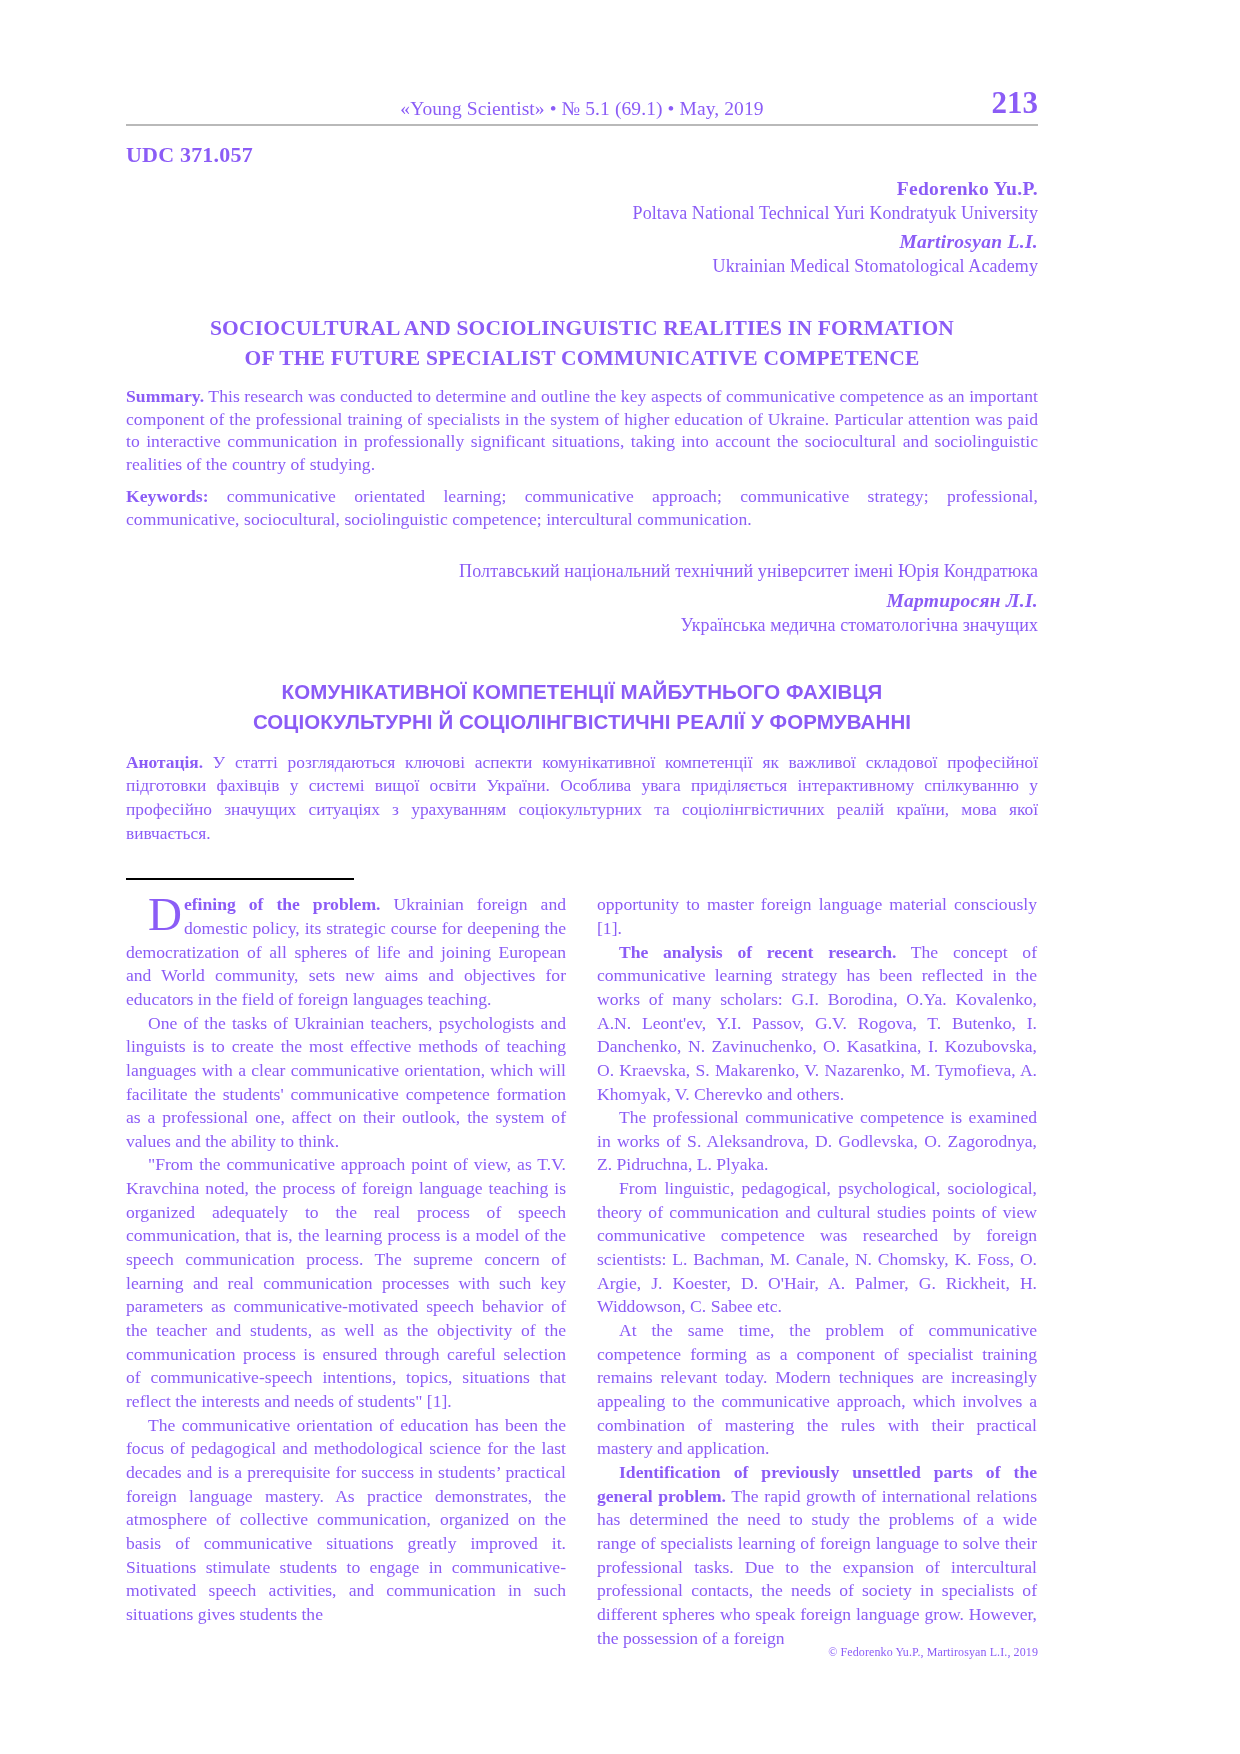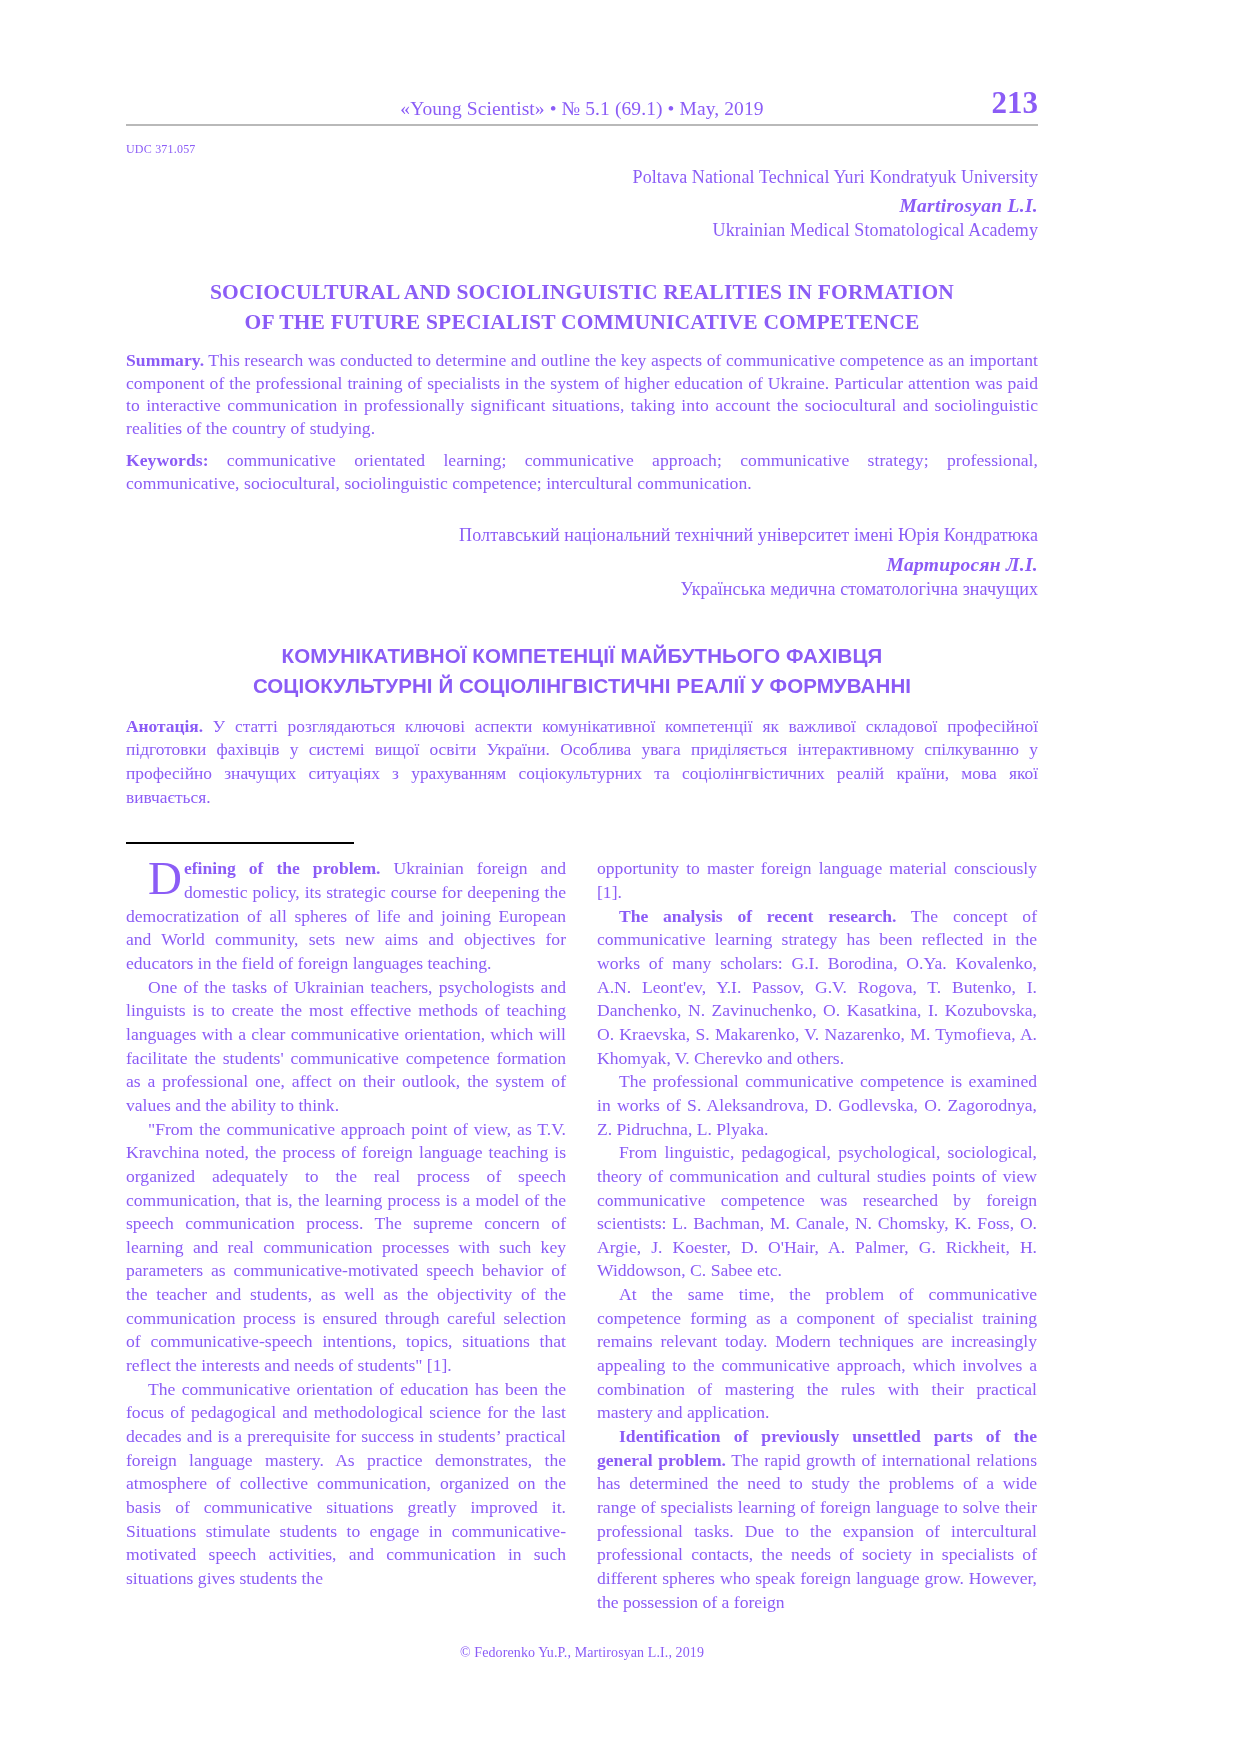--- a/index.html
+++ b/index.html
@@ -47,23 +47,24 @@
     width: 74px;
     text-align: right;
   }
   .rule-top {
     border-top: 2.2px solid #b9b9b9;
     margin-top: 6px;
   }
 
   
   .udc {
-    font-size: 12px;
+    font-size: 22px;
     margin-top: 16px;
     letter-spacing: 0.2px;
+    font-weight: bold;
   }
   .author-block {
     text-align: right;
     margin-top: 9px;
   }
   .author-name {
     font-size: 19.5px;
     font-weight: bold;
     letter-spacing: 0.3px;
     line-height: 1.28;
@@ -148,40 +149,41 @@
     padding: 3px 2px 0 0;
     margin-left: 22px;
   }
 
   
   .footer {
     position: absolute;
     left: 95px;
     top: 1645px;
     width: 912px;
-    text-align: center;
-    font-size: 14px;
+    text-align: right;
+    font-size: 12px;
     letter-spacing: 0.1px;
   }
 </style>
 </head>
 <body>
 
 <div class="page">
   <div class="content">
 
     <div class="runhead">
       <div class="runhead-title">«Young Scientist» • № 5.1 (69.1) • May, 2019</div>
       <div class="runhead-page">213</div>
     </div>
     <div class="rule-top"></div>
 
     <div class="udc">UDC 371.057</div>
 
     <div class="author-block">
+      <div class="author-name">Fedorenko Yu.P.</div>
       <div class="author-affil">Poltava National Technical Yuri Kondratyuk University</div>
       <div class="author-name second">Martirosyan L.I.</div>
       <div class="author-affil">Ukrainian Medical Stomatological Academy</div>
     </div>
 
     <div class="title-en">
       <div>SOCIOCULTURAL AND SOCIOLINGUISTIC REALITIES IN FORMATION</div>
       <div>OF THE FUTURE SPECIALIST COMMUNICATIVE COMPETENCE</div>
     </div>
 

